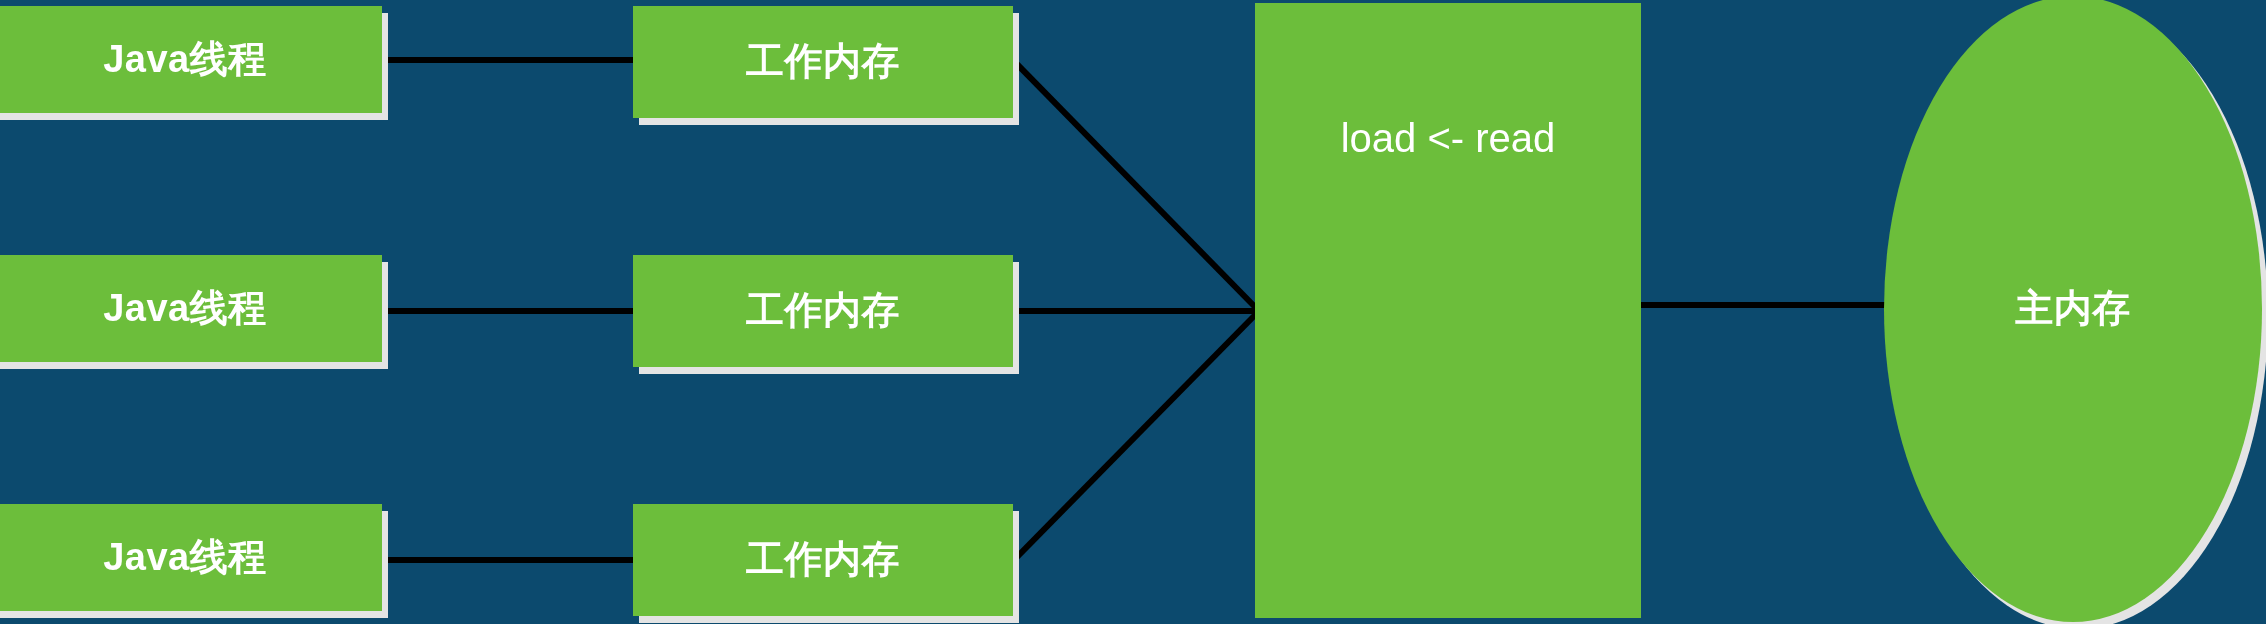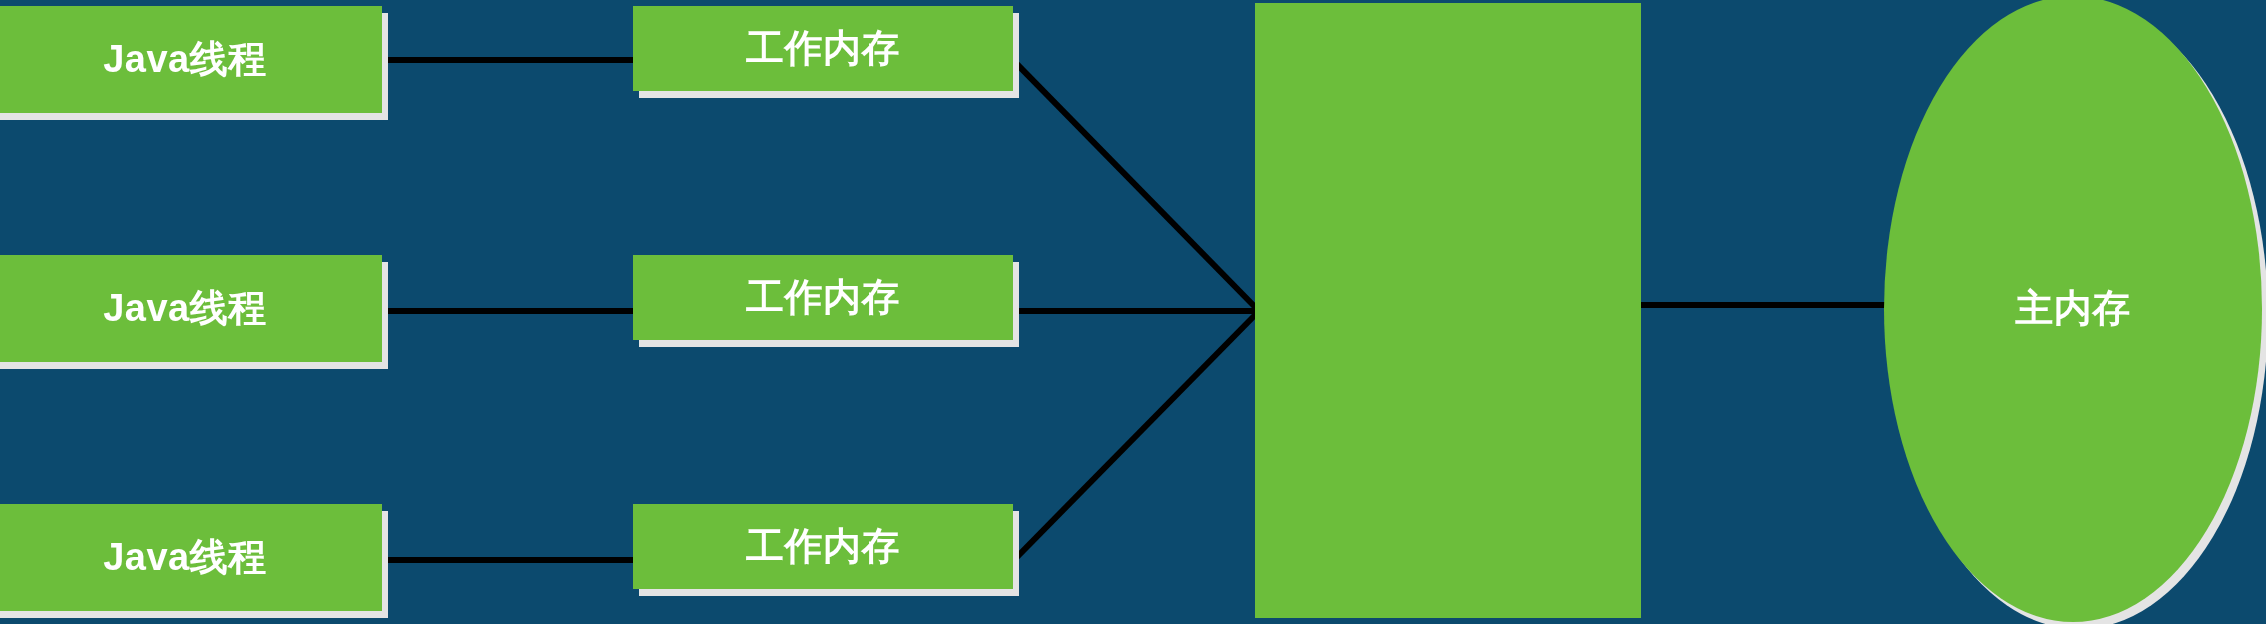--- a/index.html
+++ b/index.html
@@ -53,21 +53,21 @@
     height: 107px;
   }
   .thread-box.row-1 { top: 6px; }
   .thread-box.row-2 { top: 255px; }
   .thread-box.row-3 { top: 504px; }
 
   
   .workmem-box {
     left: 633px;
     width: 380px;
-    height: 85px;
+    height: 112px;
   }
   .workmem-box.row-1 { top: 6px; }
   .workmem-box.row-2 { top: 255px; }
   .workmem-box.row-3 { top: 504px; }
 
   
   .ops-box {
     left: 1255px;
     top: 3px;
     width: 386px;
@@ -127,19 +127,20 @@
     <span class="node-label-cjk">工作内存</span>
   </div>
   <div class="node node-rect workmem-box row-2">
     <span class="node-label-cjk">工作内存</span>
   </div>
   <div class="node node-rect workmem-box row-3">
     <span class="node-label-cjk">工作内存</span>
   </div>
 
   <div class="node ops-box">
+    <span class="ops-line load">load &lt;- read</span>
   </div>
 
   <div class="node memory-ellipse">
     <span class="node-label-cjk">主内存</span>
   </div>
 
 </div>
 
 </body></html>

